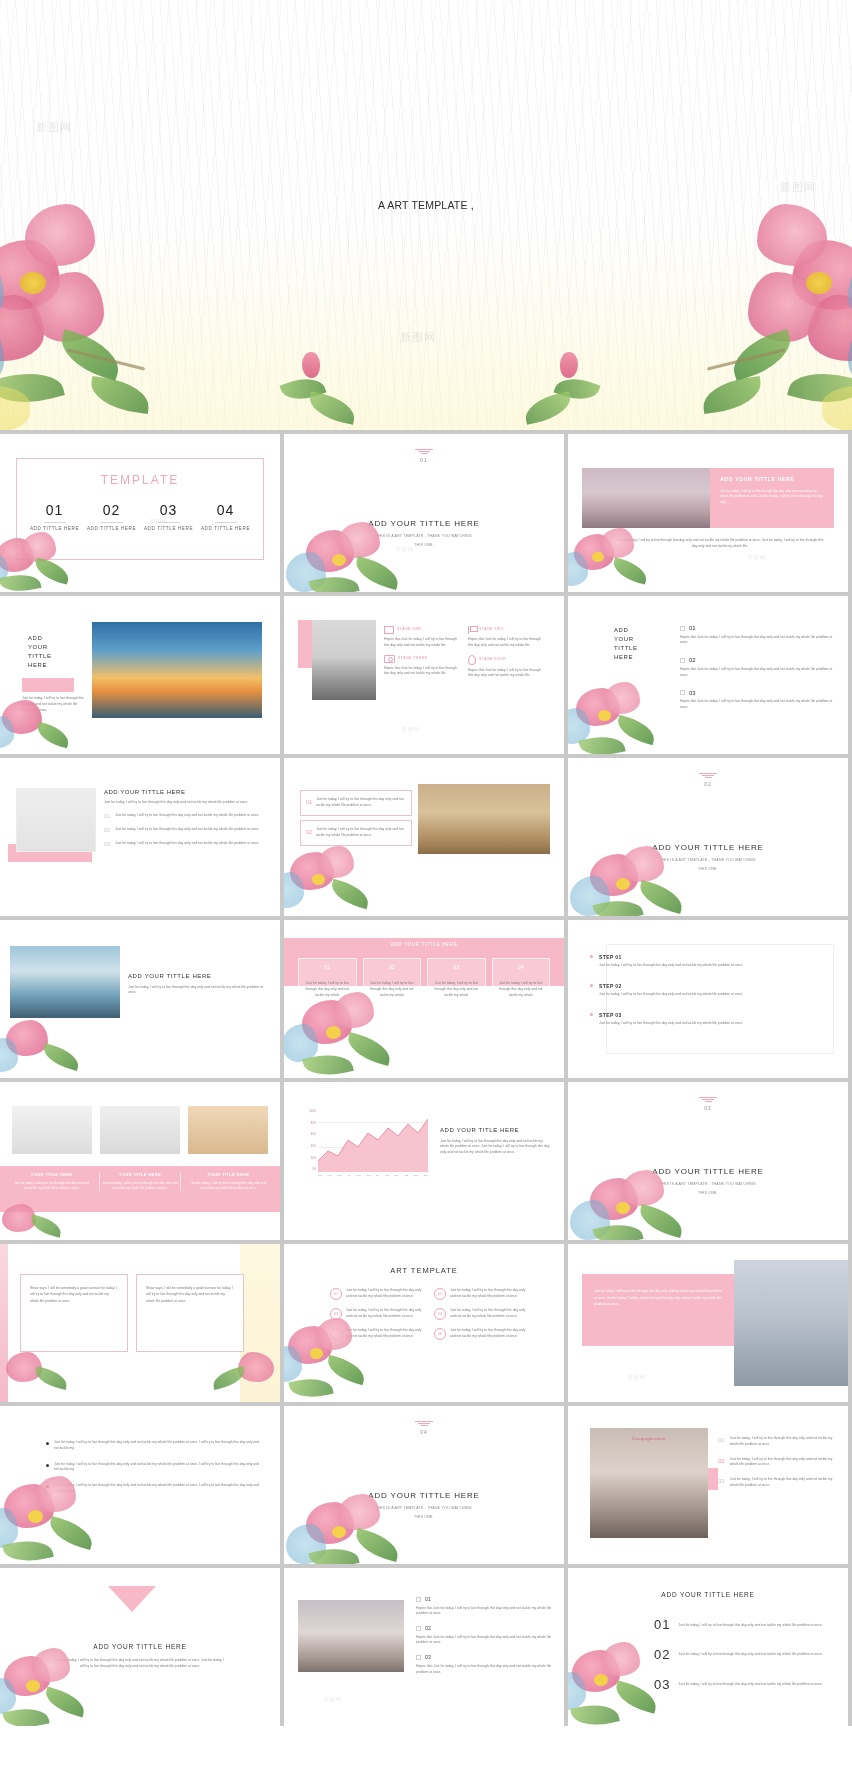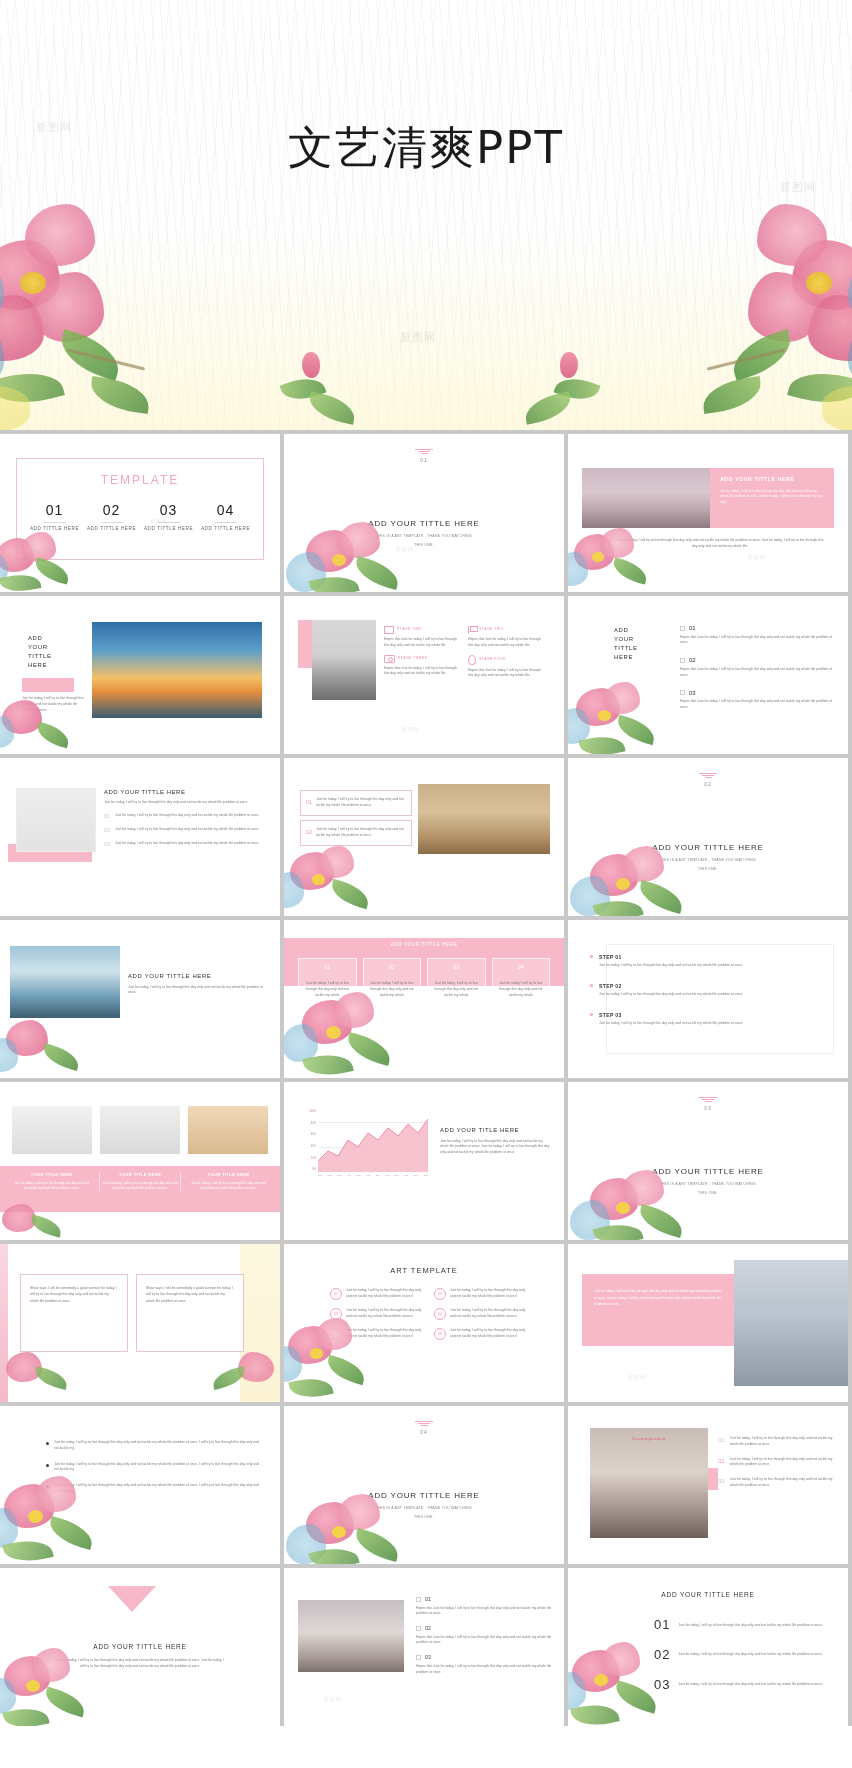--- a/index.html
+++ b/index.html
@@ -123,22 +123,22 @@
       <div class="bud" style="left:12px;top:0px;width:18px;height:26px;background:linear-gradient(#ef8ba4,#d95f82);opacity:.9;"></div>
       <div class="leaf" style="left:-8px;top:26px;width:42px;height:22px;background:linear-gradient(120deg,#8fc063,#4d8c3c);opacity:.8;transform:rotate(-20deg);"></div>
       <div class="leaf" style="left:18px;top:44px;width:48px;height:24px;background:linear-gradient(120deg,#9dc96d,#538f40);opacity:.82;transform:rotate(12deg);"></div>
     </div>
     <div class="fl" style="left:520px;top:352px;width:70px;height:80px;transform:scaleX(-1);">
       <div class="bud" style="left:12px;top:0px;width:18px;height:26px;background:linear-gradient(#ef8ba4,#d95f82);opacity:.9;"></div>
       <div class="leaf" style="left:-8px;top:26px;width:42px;height:22px;background:linear-gradient(120deg,#8fc063,#4d8c3c);opacity:.8;transform:rotate(-20deg);"></div>
       <div class="leaf" style="left:18px;top:44px;width:48px;height:24px;background:linear-gradient(120deg,#9dc96d,#538f40);opacity:.82;transform:rotate(12deg);"></div>
     </div>
 
-    <div class="cover-title">文艺清爽PPT</div>
     <div class="cover-sub">
+      <div>A ART TEMPLATE ,</div>
     </div>
     <div class="wm" style="left:36px;top:120px;">新图网</div>
     <div class="wm" style="right:36px;top:180px;">新图网</div>
     <div class="wm" style="left:400px;top:330px;">新图网</div>
   </div>
 
   <div class="grid">
 
     <div class="slide paper">
       <div class="box-line" style="position:absolute;left:16px;top:24px;right:16px;bottom:32px;background:rgba(255,255,255,.72);"></div>

